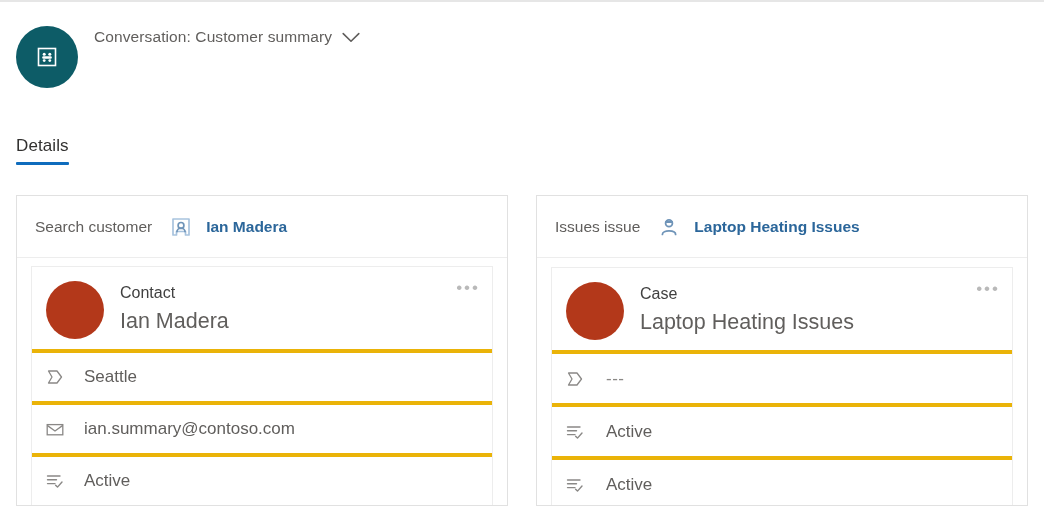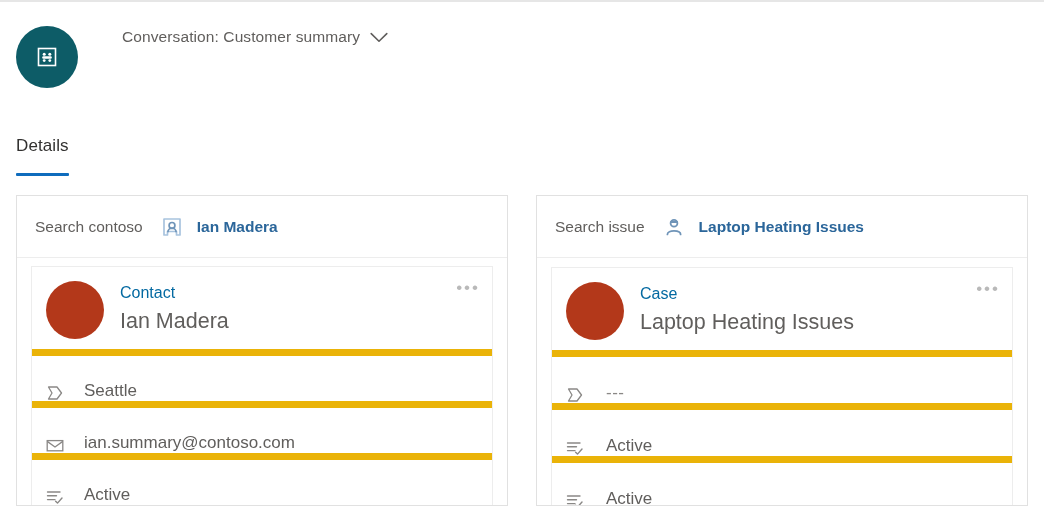--- a/index.html
+++ b/index.html
@@ -27,21 +27,20 @@
 
   
   .header {
     position: absolute;
     top: 22px;
     left: 0;
     width: 1044px;
     height: 78px;
     display: flex;
     align-items: flex-start;
-    gap: 28px;
   }
   .header-avatar {
     width: 62px;
     height: 62px;
     border-radius: 50%;
     background: #0d5c67;
     margin-left: 16px;
     margin-top: 4px;
     flex: 0 0 auto;
     display: flex;
@@ -82,21 +81,21 @@
   .tabs {
     position: absolute;
     top: 136px;
     left: 16px;
     display: flex;
     align-items: flex-start;
   }
   .tab {
     font-size: 17px;
     color: #323130;
-    padding-bottom: 20px;
+    padding-bottom: 9px;
     position: relative;
     cursor: pointer;
     letter-spacing: 0.1px;
   }
   .tab.active::after {
     content: "";
     position: absolute;
     left: 0;
     right: 0;
     bottom: 0;
@@ -175,21 +174,21 @@
     background: #b3381a;
     flex: 0 0 auto;
   }
   .record-head-text {
     margin-left: 16px;
     padding-top: 2px;
     min-width: 0;
   }
   .record-type {
     font-size: 16px;
-    color: #0369a1;
+    color: #404040;
     line-height: 20px;
     white-space: nowrap;
   }
   .record-name {
     font-size: 21.5px;
     color: #605e5c;
     line-height: 30px;
     margin-top: 3px;
     white-space: nowrap;
   }
@@ -200,24 +199,24 @@
     color: #b9b9b9;
     font-size: 17px;
     letter-spacing: 2px;
     line-height: 14px;
     cursor: pointer;
     user-select: none;
   }
 
   .field-row {
     display: flex;
-    align-items: flex-end;
+    align-items: center;
     height: 52px;
     padding: 0 14px 0 10px;
-    border-top: 7px solid #eab308;
+    border-top: 4px solid #eab308;
     box-sizing: border-box;
   }
   .field-row:first-of-type { border-top: none; }
   .field-icon {
     width: 26px;
     flex: 0 0 auto;
     display: flex;
     align-items: center;
     justify-content: center;
     color: #8a8886;
@@ -270,21 +269,21 @@
 
 <div class="tabs">
   <div class="tab active">Details</div>
 </div>
 
 <div class="cards">
 
   <div class="card left">
 
     <div class="search-row">
-      <span class="search-label">Search contoso</span>
+      <span class="search-label">Search customer</span>
       <span class="search-icon-box">
         <svg width="22" height="22" viewBox="0 0 22 22" aria-hidden="true">
           <path d="M3 3 H19 V19 H15.5 V15.5 H6.5 V19 H3 Z" fill="none" stroke="#a8c3de" stroke-width="1.7" stroke-linejoin="round"></path>
           <circle cx="11" cy="9.4" r="2.9" fill="none" stroke="#6f94b8" stroke-width="1.7"></circle>
           <path d="M6.9 16.2 a4.1 4.1 0 0 1 8.2 0" fill="none" stroke="#6f94b8" stroke-width="1.7"></path>
         </svg>
       </span>
       <span class="search-value">Ian Madera</span>
     </div>
 
@@ -327,21 +326,21 @@
           </svg>
         </span>
         <span class="field-value">Active</span>
       </div>
     </div>
   </div>
 
   <div class="card right">
 
     <div class="search-row">
-      <span class="search-label">Search issue</span>
+      <span class="search-label">Issues issue</span>
       <span class="search-icon-box">
         <svg width="22" height="22" viewBox="0 0 22 22" aria-hidden="true">
           <circle cx="11" cy="7.2" r="3.4" fill="none" stroke="#6f94b8" stroke-width="1.8"></circle>
           <path d="M7.8 6 L14.2 6" stroke="#6f94b8" stroke-width="1.8" stroke-linecap="round"></path>
           <path d="M4.4 18.4 C4.4 13.6 17.6 13.6 17.6 18.4" fill="none" stroke="#6f94b8" stroke-width="1.8" stroke-linecap="round"></path>
         </svg>
       </span>
       <span class="search-value">Laptop Heating Issues</span>
     </div>
 

